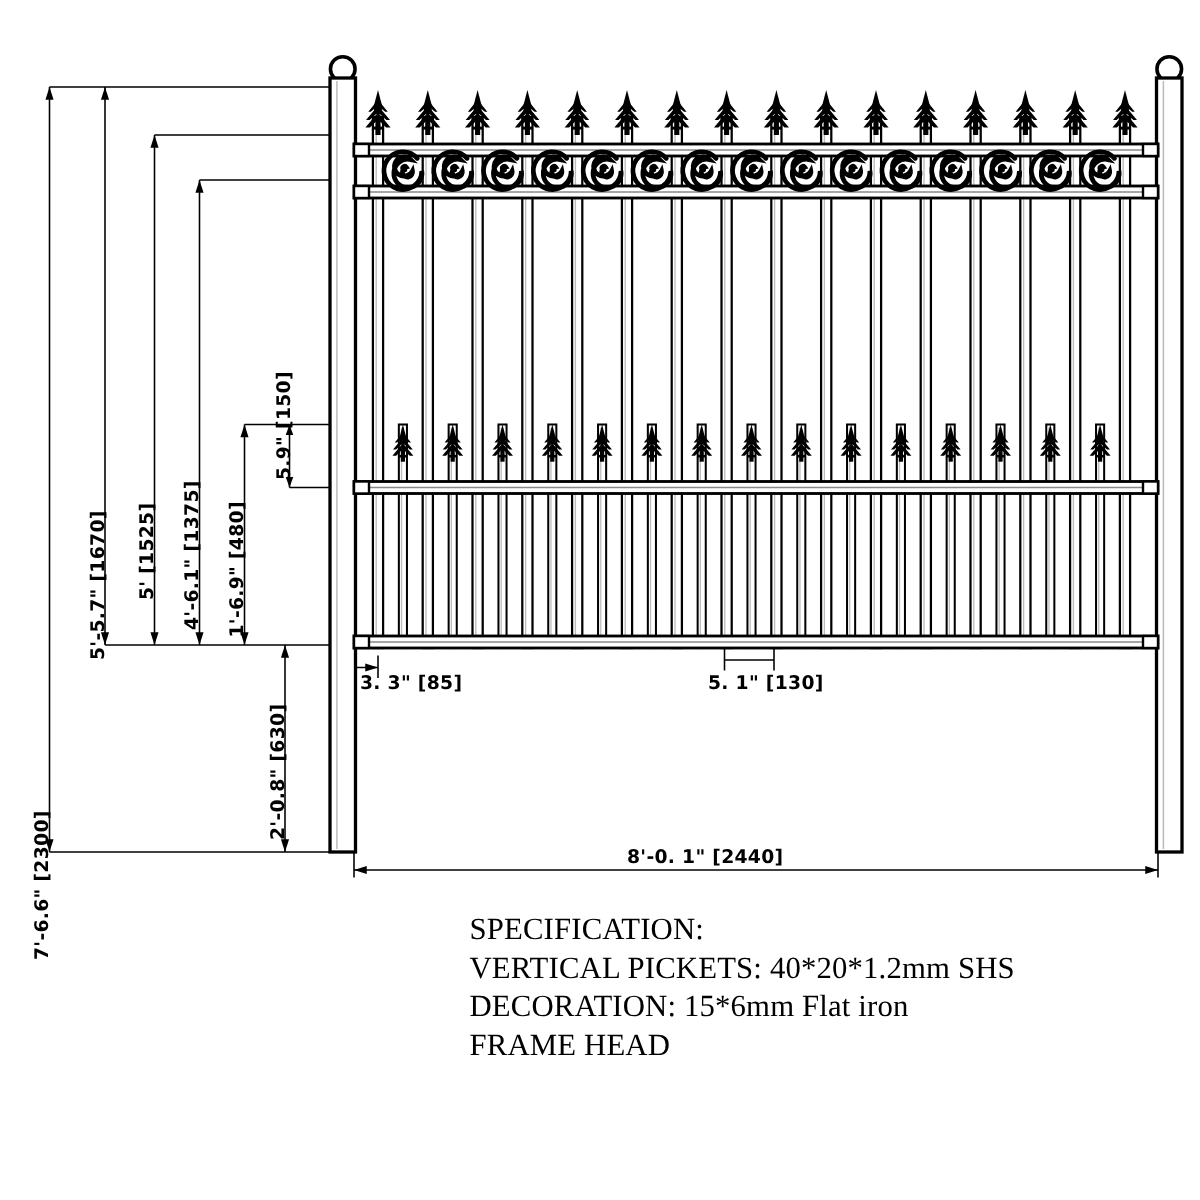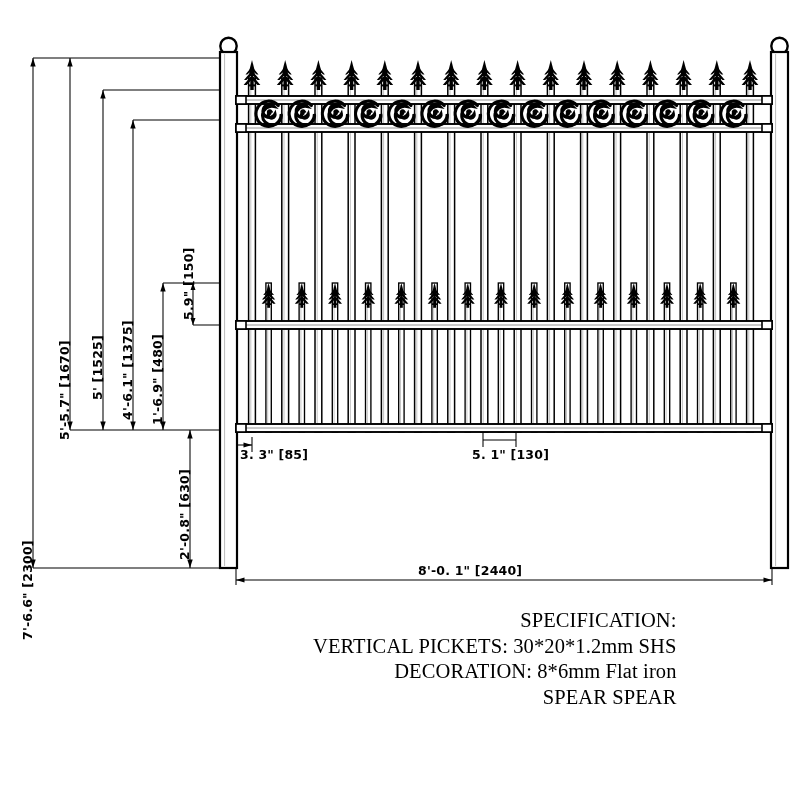--- a/index.html
+++ b/index.html
@@ -8,21 +8,21 @@
   #stage{position:relative;width:800px;height:800px;background:#fff;}
   svg.drw{position:absolute;left:0;top:0;width:800px;height:800px;}
 
   .dimtxt{position:absolute;font-family:"DejaVu Sans",sans-serif;
           font-size:12.5px;font-weight:700;color:#000;white-space:nowrap;
           letter-spacing:.2px;}
   .vert{transform-origin:left top;transform:rotate(-90deg);}
 
   #spec{position:absolute;left:313px;top:608px;
         font-family:"Liberation Serif","DejaVu Serif",serif;
-        font-size:20.5px;line-height:25.6px;color:#000;white-space:nowrap;text-align:right;}
+        font-size:20.5px;line-height:25.6px;color:#000;white-space:nowrap;}
   #spec div{letter-spacing:.1px;}
 </style>
 </head>
 <body>
 
 <div id="stage">
 
   <svg class="drw" viewBox="0 0 800 800">
     <defs>
 
@@ -337,18 +337,18 @@
   <div class="dimtxt vert" style="left:150px; top:425px;">1'-6.9"  [480]</div>
   <div class="dimtxt vert" style="left:181px; top:320px;">5.9"  [150]</div>
   <div class="dimtxt vert" style="left:177px; top:560px;">2'-0.8"  [630]</div>
 
   <div class="dimtxt" style="left:240px; top:447px;">3. 3"  [85]</div>
   <div class="dimtxt" style="left:472px; top:447px;">5. 1"  [130]</div>
   <div class="dimtxt" style="left:418px; top:563px;">8'-0. 1"  [2440]</div>
 
   <div id="spec">
     <div>SPECIFICATION:</div>
-    <div>VERTICAL PICKETS: 30*20*1.2mm SHS</div>
-    <div>DECORATION: 8*6mm Flat iron</div>
-    <div>SPEAR SPEAR</div>
+    <div>VERTICAL PICKETS: 40*20*1.2mm SHS</div>
+    <div>DECORATION: 15*6mm Flat iron</div>
+    <div>FRAME HEAD</div>
   </div>
 
 </div>
 
 </body></html>

